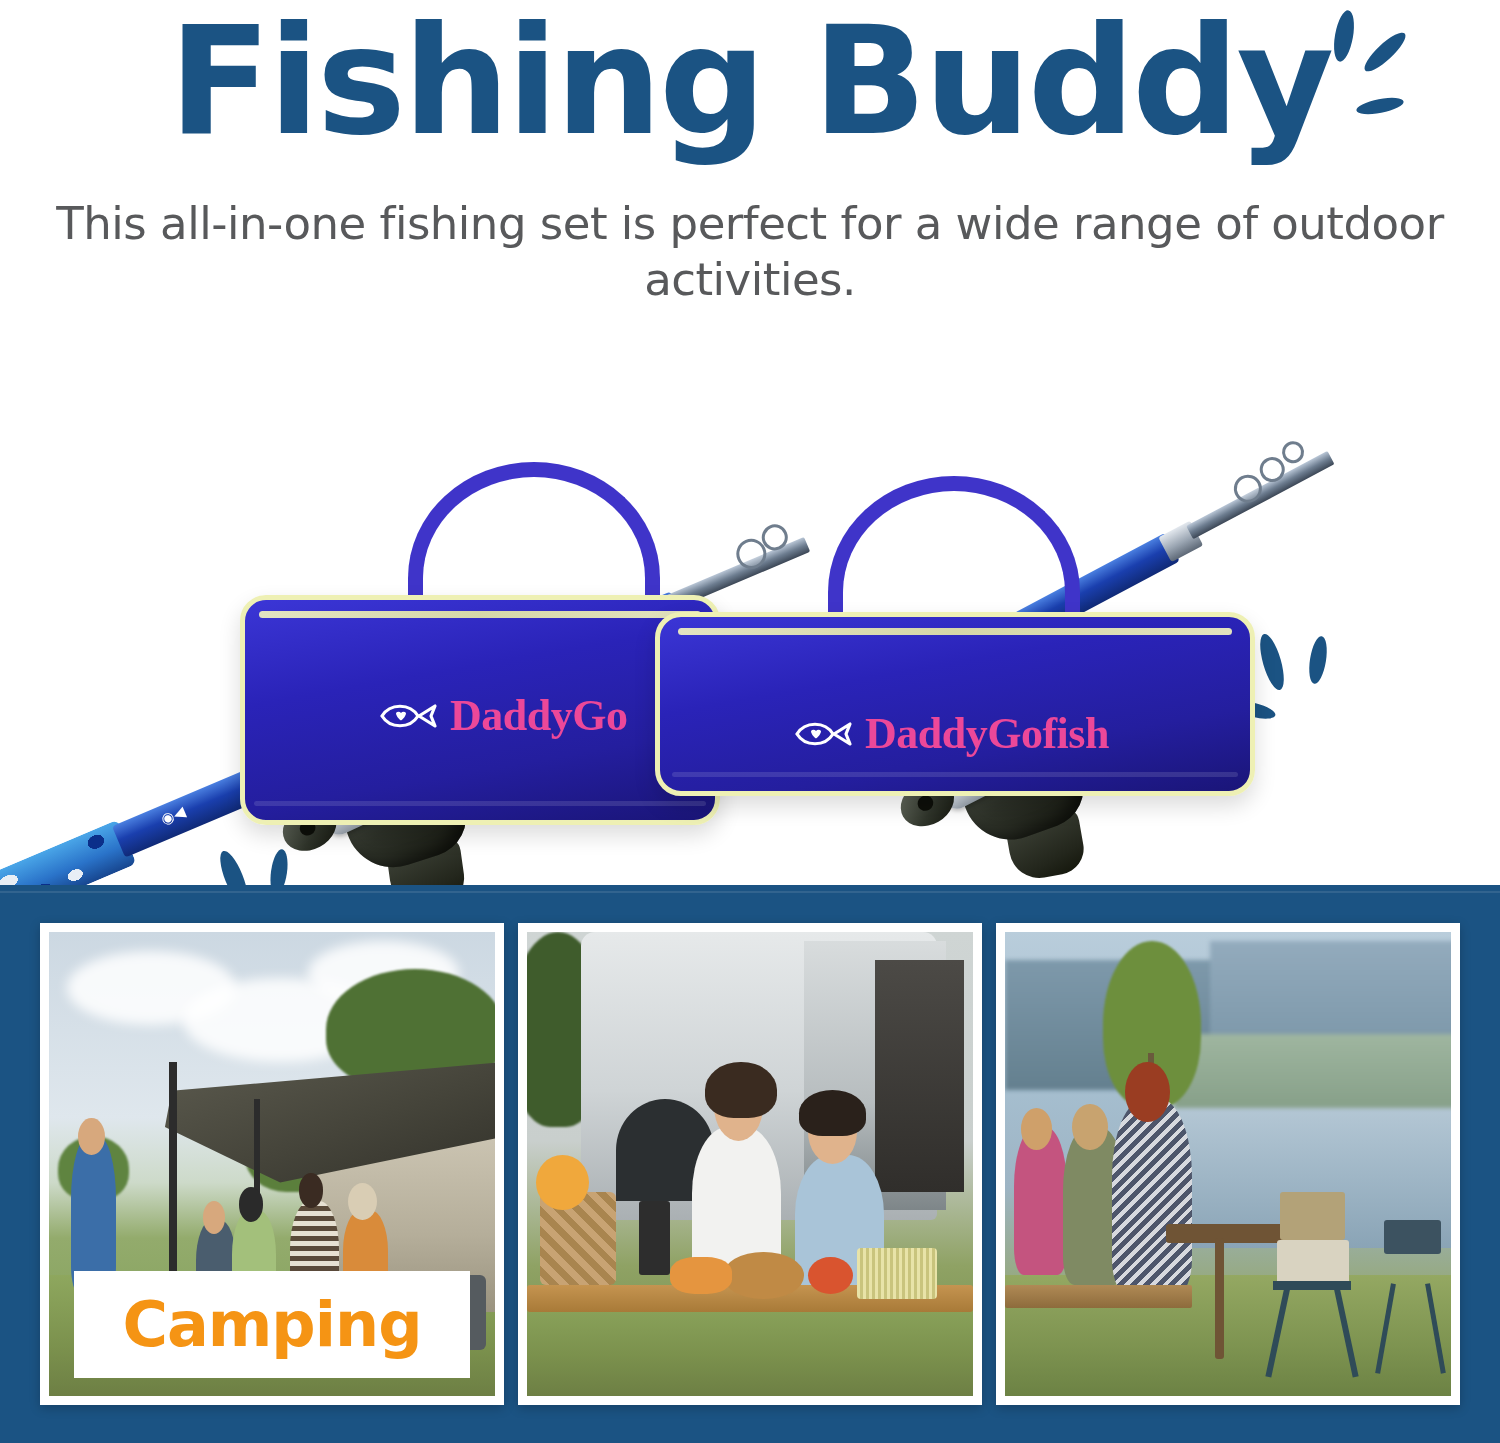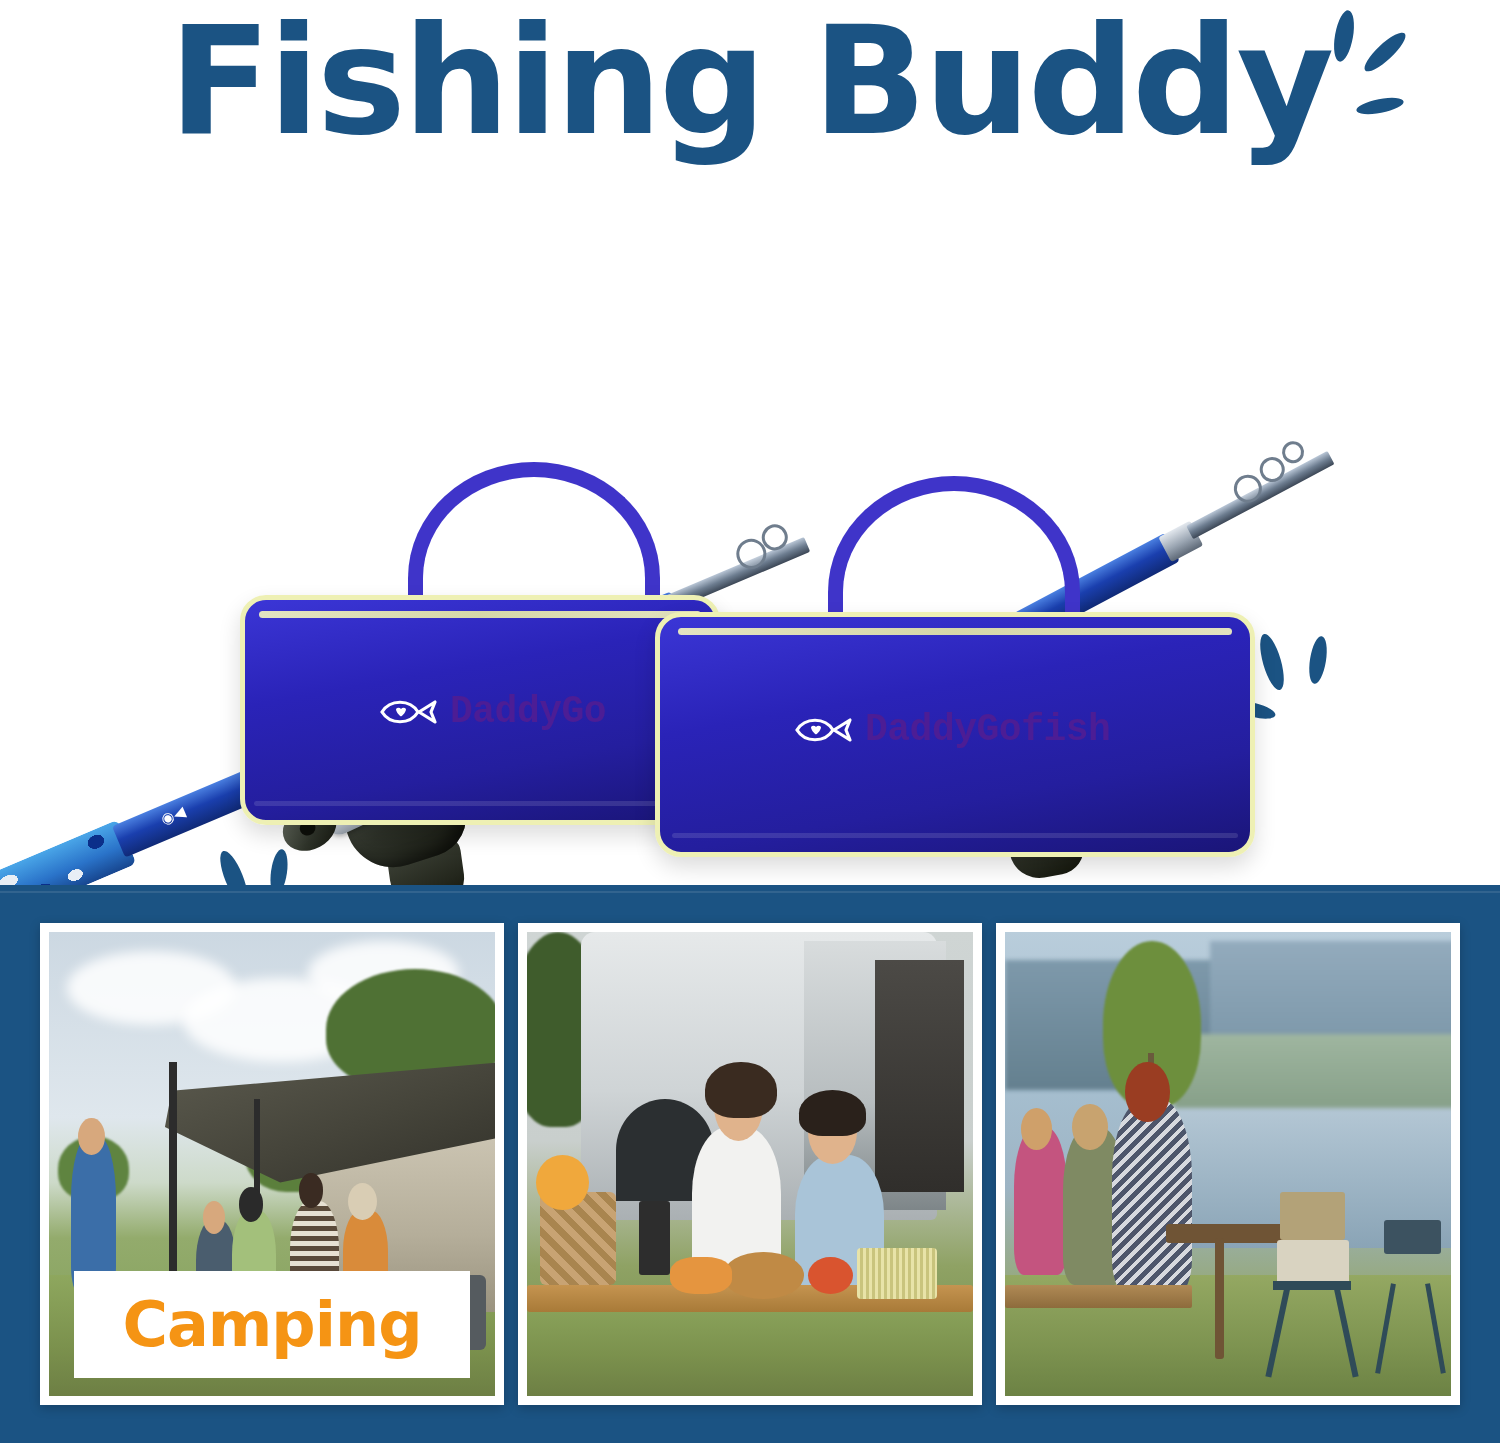--- a/index.html
+++ b/index.html
@@ -145,23 +145,23 @@
   .bag-seam {
     position: absolute; left: 2%; bottom: 14px; width: 96%; height: 5px;
     border-radius: 4px; background: rgba(255,255,255,0.12);
   }
   .bag-logo {
     position: absolute; display: flex; align-items: center; gap: 12px;
     color: #ffffff;
   }
   .bag-logo .fish-icon { flex: 0 0 auto; }
   .bag-logo .logo-text {
-    font-family: Liberation Mono, monospace;
-    font-weight: 700; font-size: 38px; letter-spacing: -0.5px;
-    white-space: nowrap; color: #4c1d95;
+    font-family: Liberation Serif, serif;
+    font-weight: 700; font-size: 44px; letter-spacing: -0.5px;
+    white-space: nowrap; color: #ec4899;
   }
   .bag-clip { overflow: hidden; }
 
   .handle {
     position: absolute;
     border: 15px solid #3f34c9;
     border-bottom: none;
     border-radius: 58% 58% 0 0 / 96% 96% 0 0;
     background: transparent;
   }
@@ -232,20 +232,21 @@
     <div class="title-row">
       <div class="hero-title">Fishing Buddy</div>
     </div>
 
     <svg class="title-splash" viewBox="0 0 120 140">
       <ellipse cx="42" cy="30" rx="9" ry="26" fill="#1b5383" transform="rotate(10 42 30)"></ellipse>
       <ellipse cx="83" cy="46" rx="8" ry="27" fill="#1b5383" transform="rotate(47 83 46)"></ellipse>
       <ellipse cx="78" cy="100" rx="7" ry="24" fill="#1b5383" transform="rotate(79 78 100)"></ellipse>
     </svg>
 
+    <div class="hero-sub">This all-in-one fishing set is perfect for a wide range of outdoor activities.</div>
 
     <div class="product-scene">
 
       <svg class="splash" style="left:182px; top:540px; width:140px; height:115px;" viewBox="0 0 140 115">
         <ellipse cx="52" cy="38" rx="9" ry="29" fill="#1b5383" transform="rotate(-22 52 38)"></ellipse>
         <ellipse cx="97" cy="32" rx="8" ry="23" fill="#1b5383" transform="rotate(8 97 32)"></ellipse>
         <ellipse cx="32" cy="82" rx="7" ry="23" fill="#1b5383" transform="rotate(-74 32 82)"></ellipse>
       </svg>
 
       <svg class="splash" style="left:1232px; top:322px; width:140px; height:115px;" viewBox="0 0 140 115">
@@ -324,21 +325,21 @@
               <i style="left:56px"></i>
           </div>
         </div>
         <div class="reel-lever"></div>
         <div class="reel-knob"></div>
         <div class="reel-screw"></div>
       </div>
 
       <div class="handle" style="left:828px; top:176px; width:252px; height:140px;"></div>
 
-      <div class="bag" style="left:655px; top:312px; width:600px; height:245px;">
+      <div class="bag" style="left:655px; top:312px; width:600px; height:184px;">
         <div class="bag-body">
           <div class="bag-zip"></div>
           <div class="bag-seam"></div>
         </div>
         <div class="bag-logo" style="left:140px; top:96px;">
           <svg class="fish-icon" width="58" height="32" viewBox="0 0 58 32">
             <path d="M2 16 C10 3, 30 3, 38 16 C30 29, 10 29, 2 16 Z" fill="none" stroke="#fff" stroke-width="3.2"></path>
             <path d="M39 16 L55 6 L51 16 L55 26 Z" fill="none" stroke="#fff" stroke-width="3.2" stroke-linejoin="round"></path>
             <path d="M16 13 a3.1 3.1 0 0 1 5 0 a3.1 3.1 0 0 1 5 0 c0 4 -5 7.5 -5 7.5 c0 0 -5 -3.5 -5 -7.5 z" fill="#fff"></path>
           </svg>

